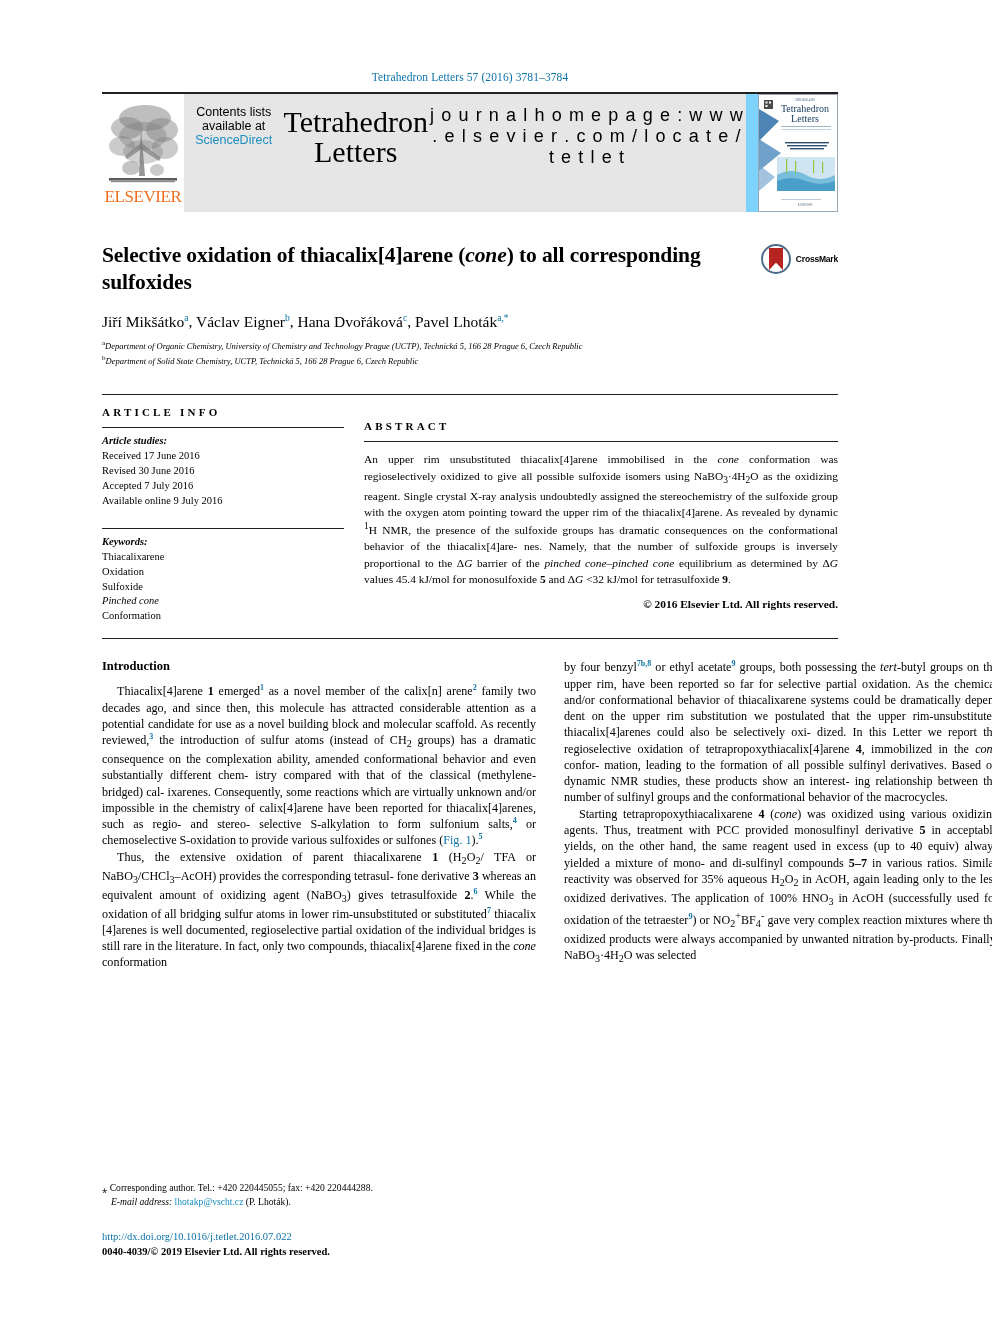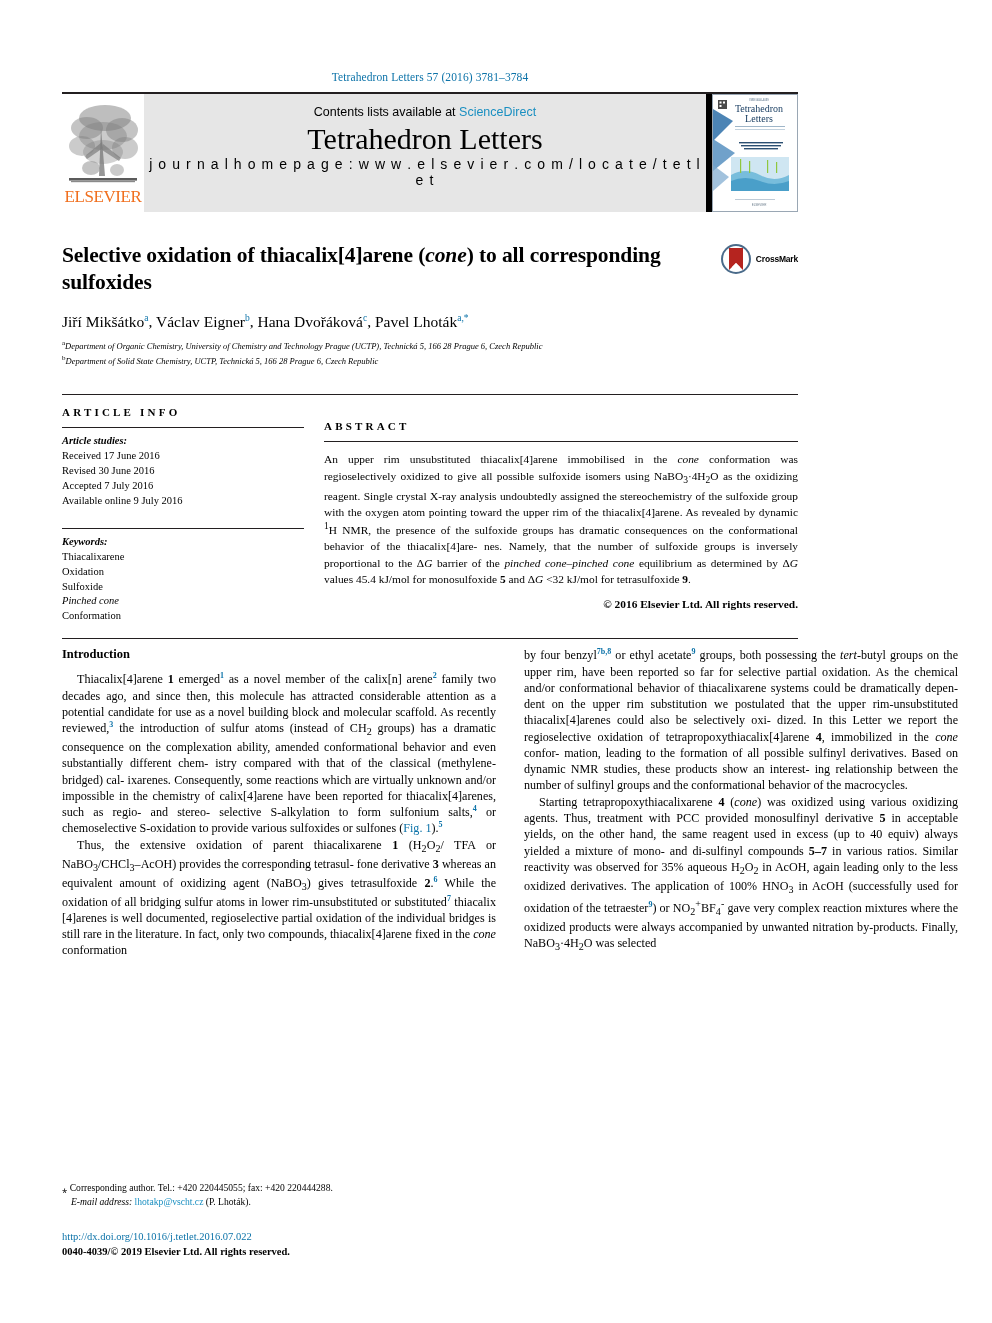--- a/index.html
+++ b/index.html
@@ -13,20 +13,21 @@
     font-family: "Liberation Serif", serif;
     color: #000;
     position: relative;
     overflow: hidden;
   }
   .page {
     position: relative;
     width: 860px;
     height: 1323px;
     padding: 0;
+    margin-left: 40px;
   }
 
   
   .running-head {
     text-align: center;
     font-family: "Liberation Serif", serif;
     font-size: 11.5px;
     color: #0b72a8;
     padding-top: 71px;
     letter-spacing: .1px;
@@ -55,48 +56,48 @@
     color: #f06f1e;
     letter-spacing: -0.4px;
     margin-top: -2px;
     line-height: 1;
   }
   .masthead-center {
     flex: 1 1 auto;
     background: #e6e6e6;
     position: relative;
     display: flex;
-    flex-direction: column;
+    flex-direction: row;
     justify-content: space-between;
-    padding: 11px 0 24px 0;
+    padding: 11px 0 7px 0;
   }
   .contents-line {
     text-align: center;
     font-size: 12.5px;
     font-family: "Liberation Sans", sans-serif;
   }
   .contents-line .sd { color: #1a8fc1; }
   .journal-title {
     text-align: center;
     font-family: "Liberation Serif", serif;
     font-size: 30px;
     line-height: 1;
     margin-top: 2px;
   }
   .homepage-line {
     text-align: center;
     font-family: "Liberation Sans", sans-serif;
-    font-size: 14px;
+    font-size: 18px;
     letter-spacing: 1.1px;
   }
   .cover-thumb {
     width: 92px;
     flex: 0 0 92px;
-    background: #000000;
-    padding-left: 6px;
+    background: #7dd3fc;
+    padding-left: 12px;
     display: flex;
     align-items: flex-start;
   }
   .cover-inner {
     width: 86px; height: 118px;
     border: 1px solid #9aa7b4;
     position: relative;
     overflow: hidden;
     background: linear-gradient(180deg,#ffffff 0%,#f2f6fa 100%);
   }
@@ -186,21 +187,21 @@
     text-align: right;
     margin-top: 11px;
     font-size: 11.4px;
     font-weight: bold;
   }
 
   
   .body-wrap {
     margin: 14px 62px 0 62px;
     border-top: 1.6px solid #231f20;
-    padding-top: 8px;
+    padding-top: 20px;
     display: flex;
     gap: 28px;
   }
   .bcol { width: 434px; flex: 0 0 434px; }
   h2.sec {
     font-size: 12.5px;
     font-weight: bold;
     margin: 0 0 9px 0;
     font-family: "Liberation Serif", serif;
   }

